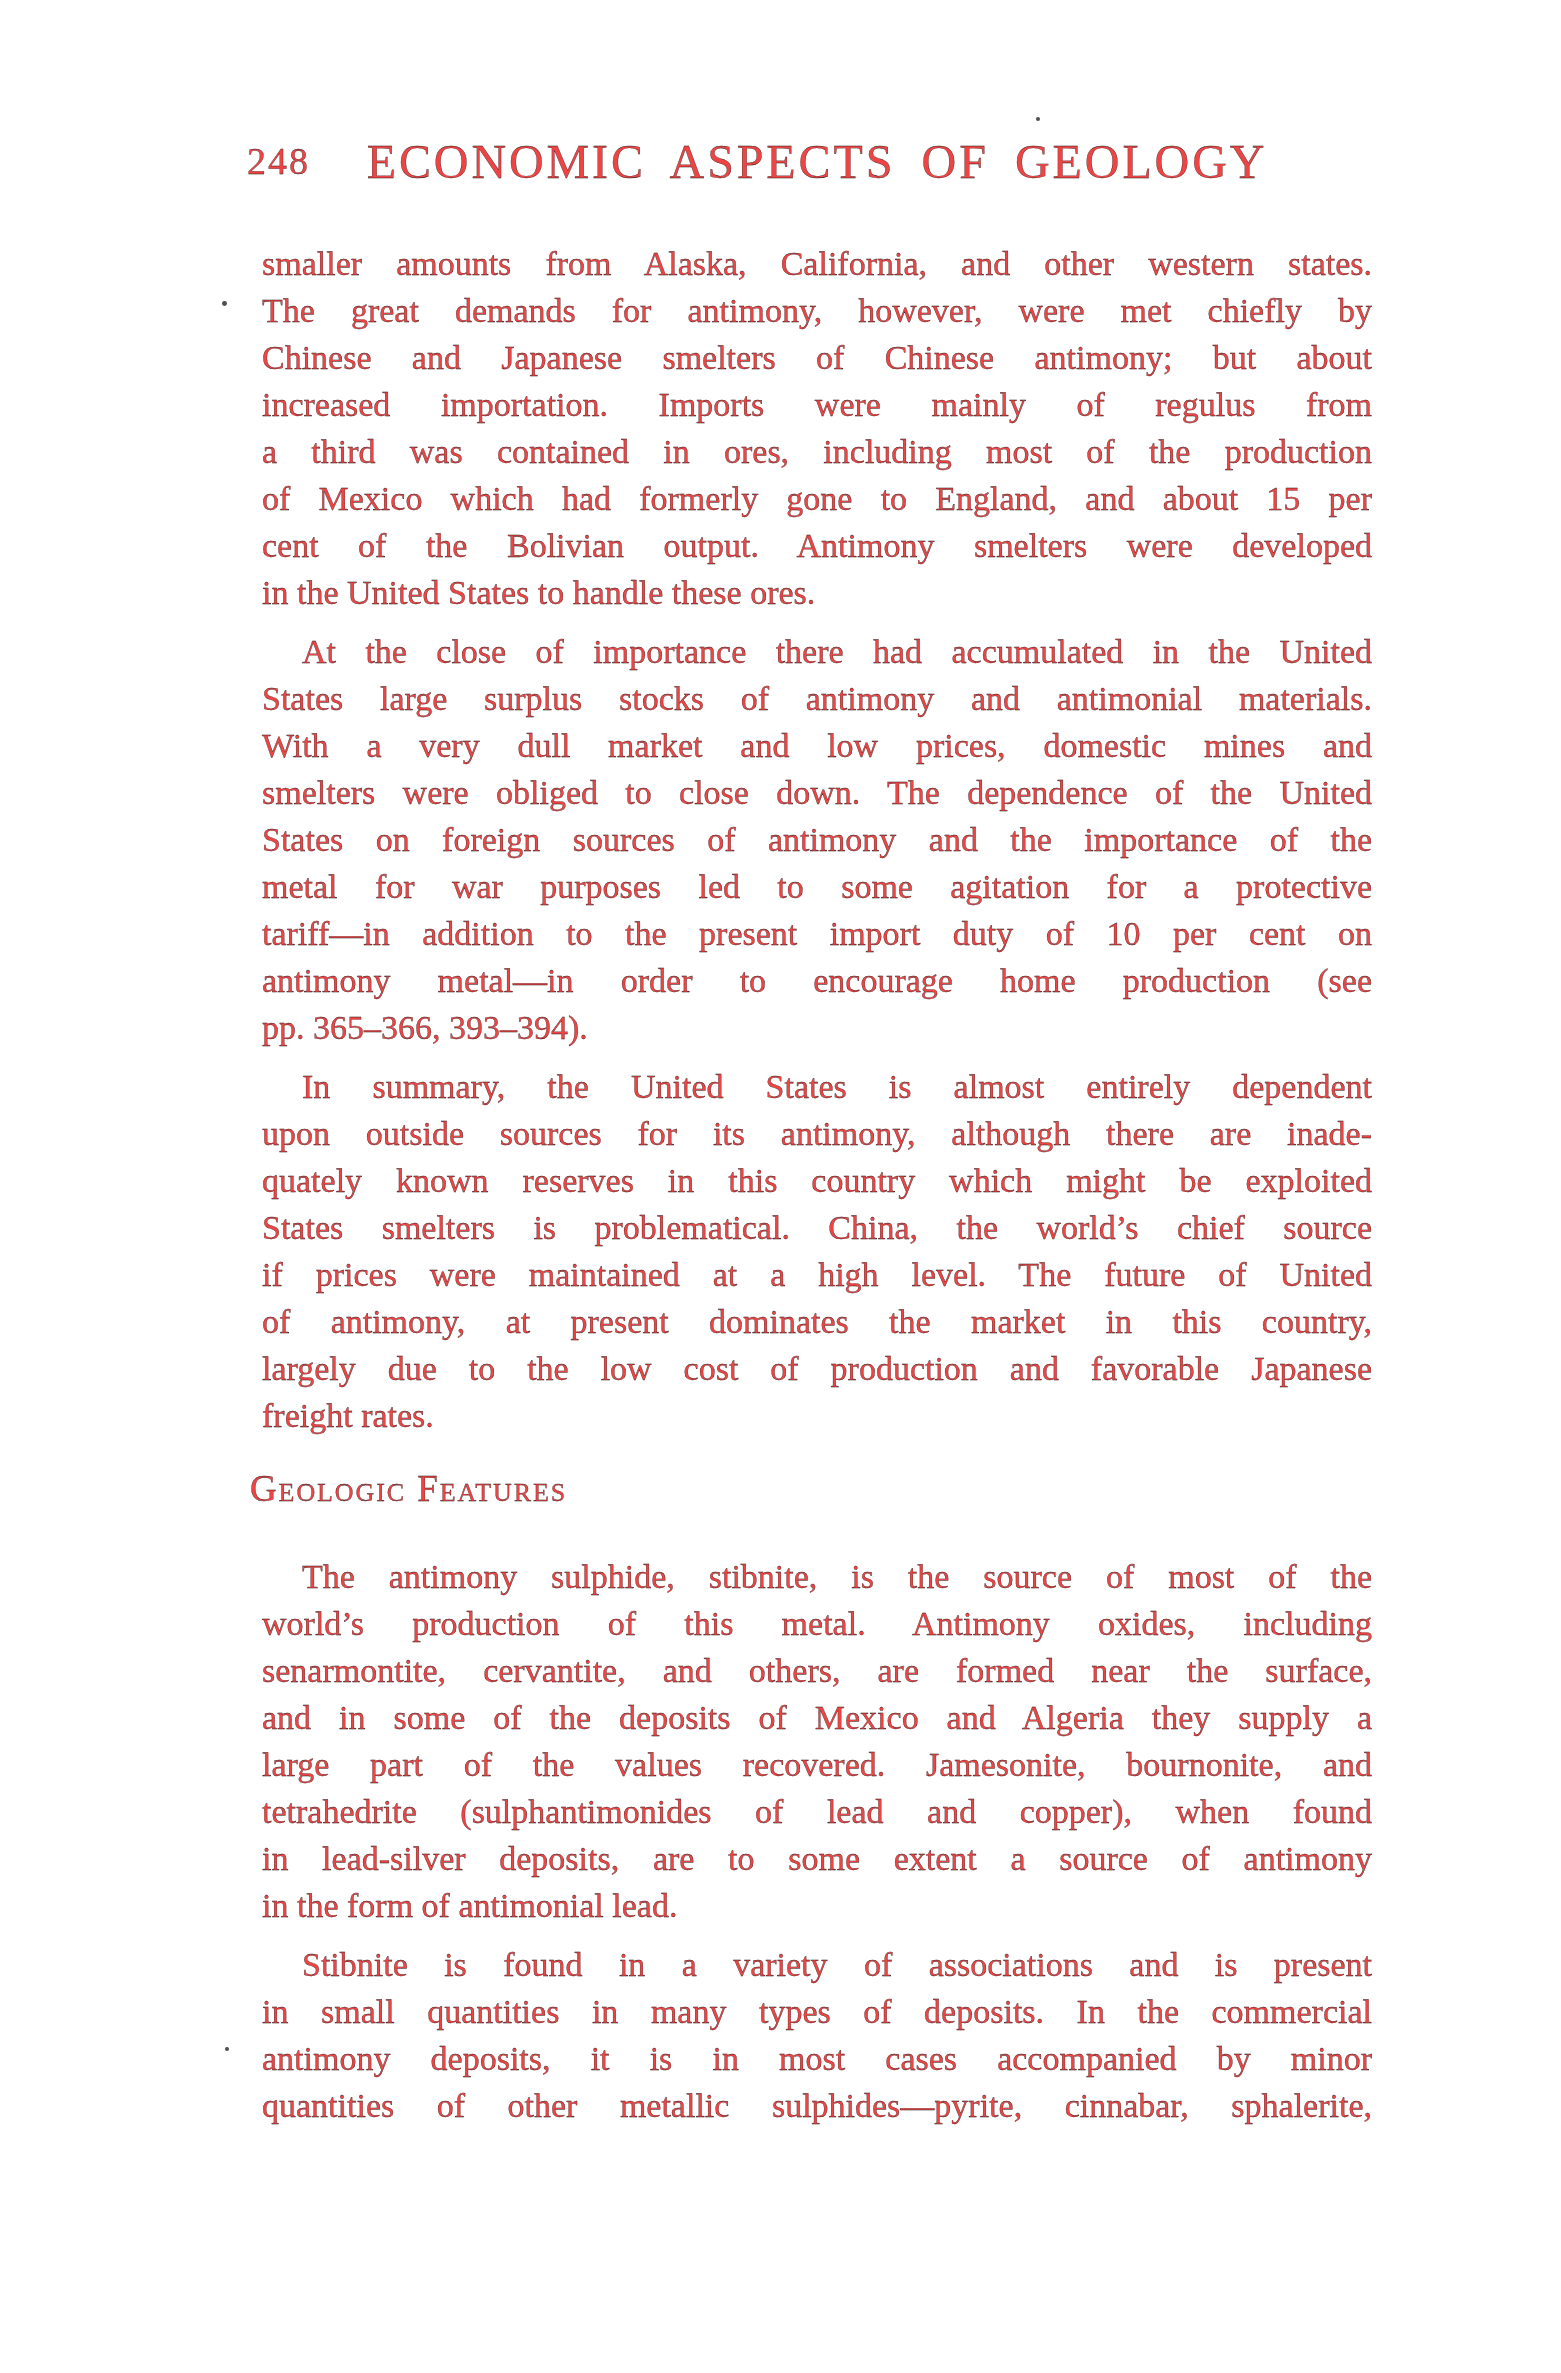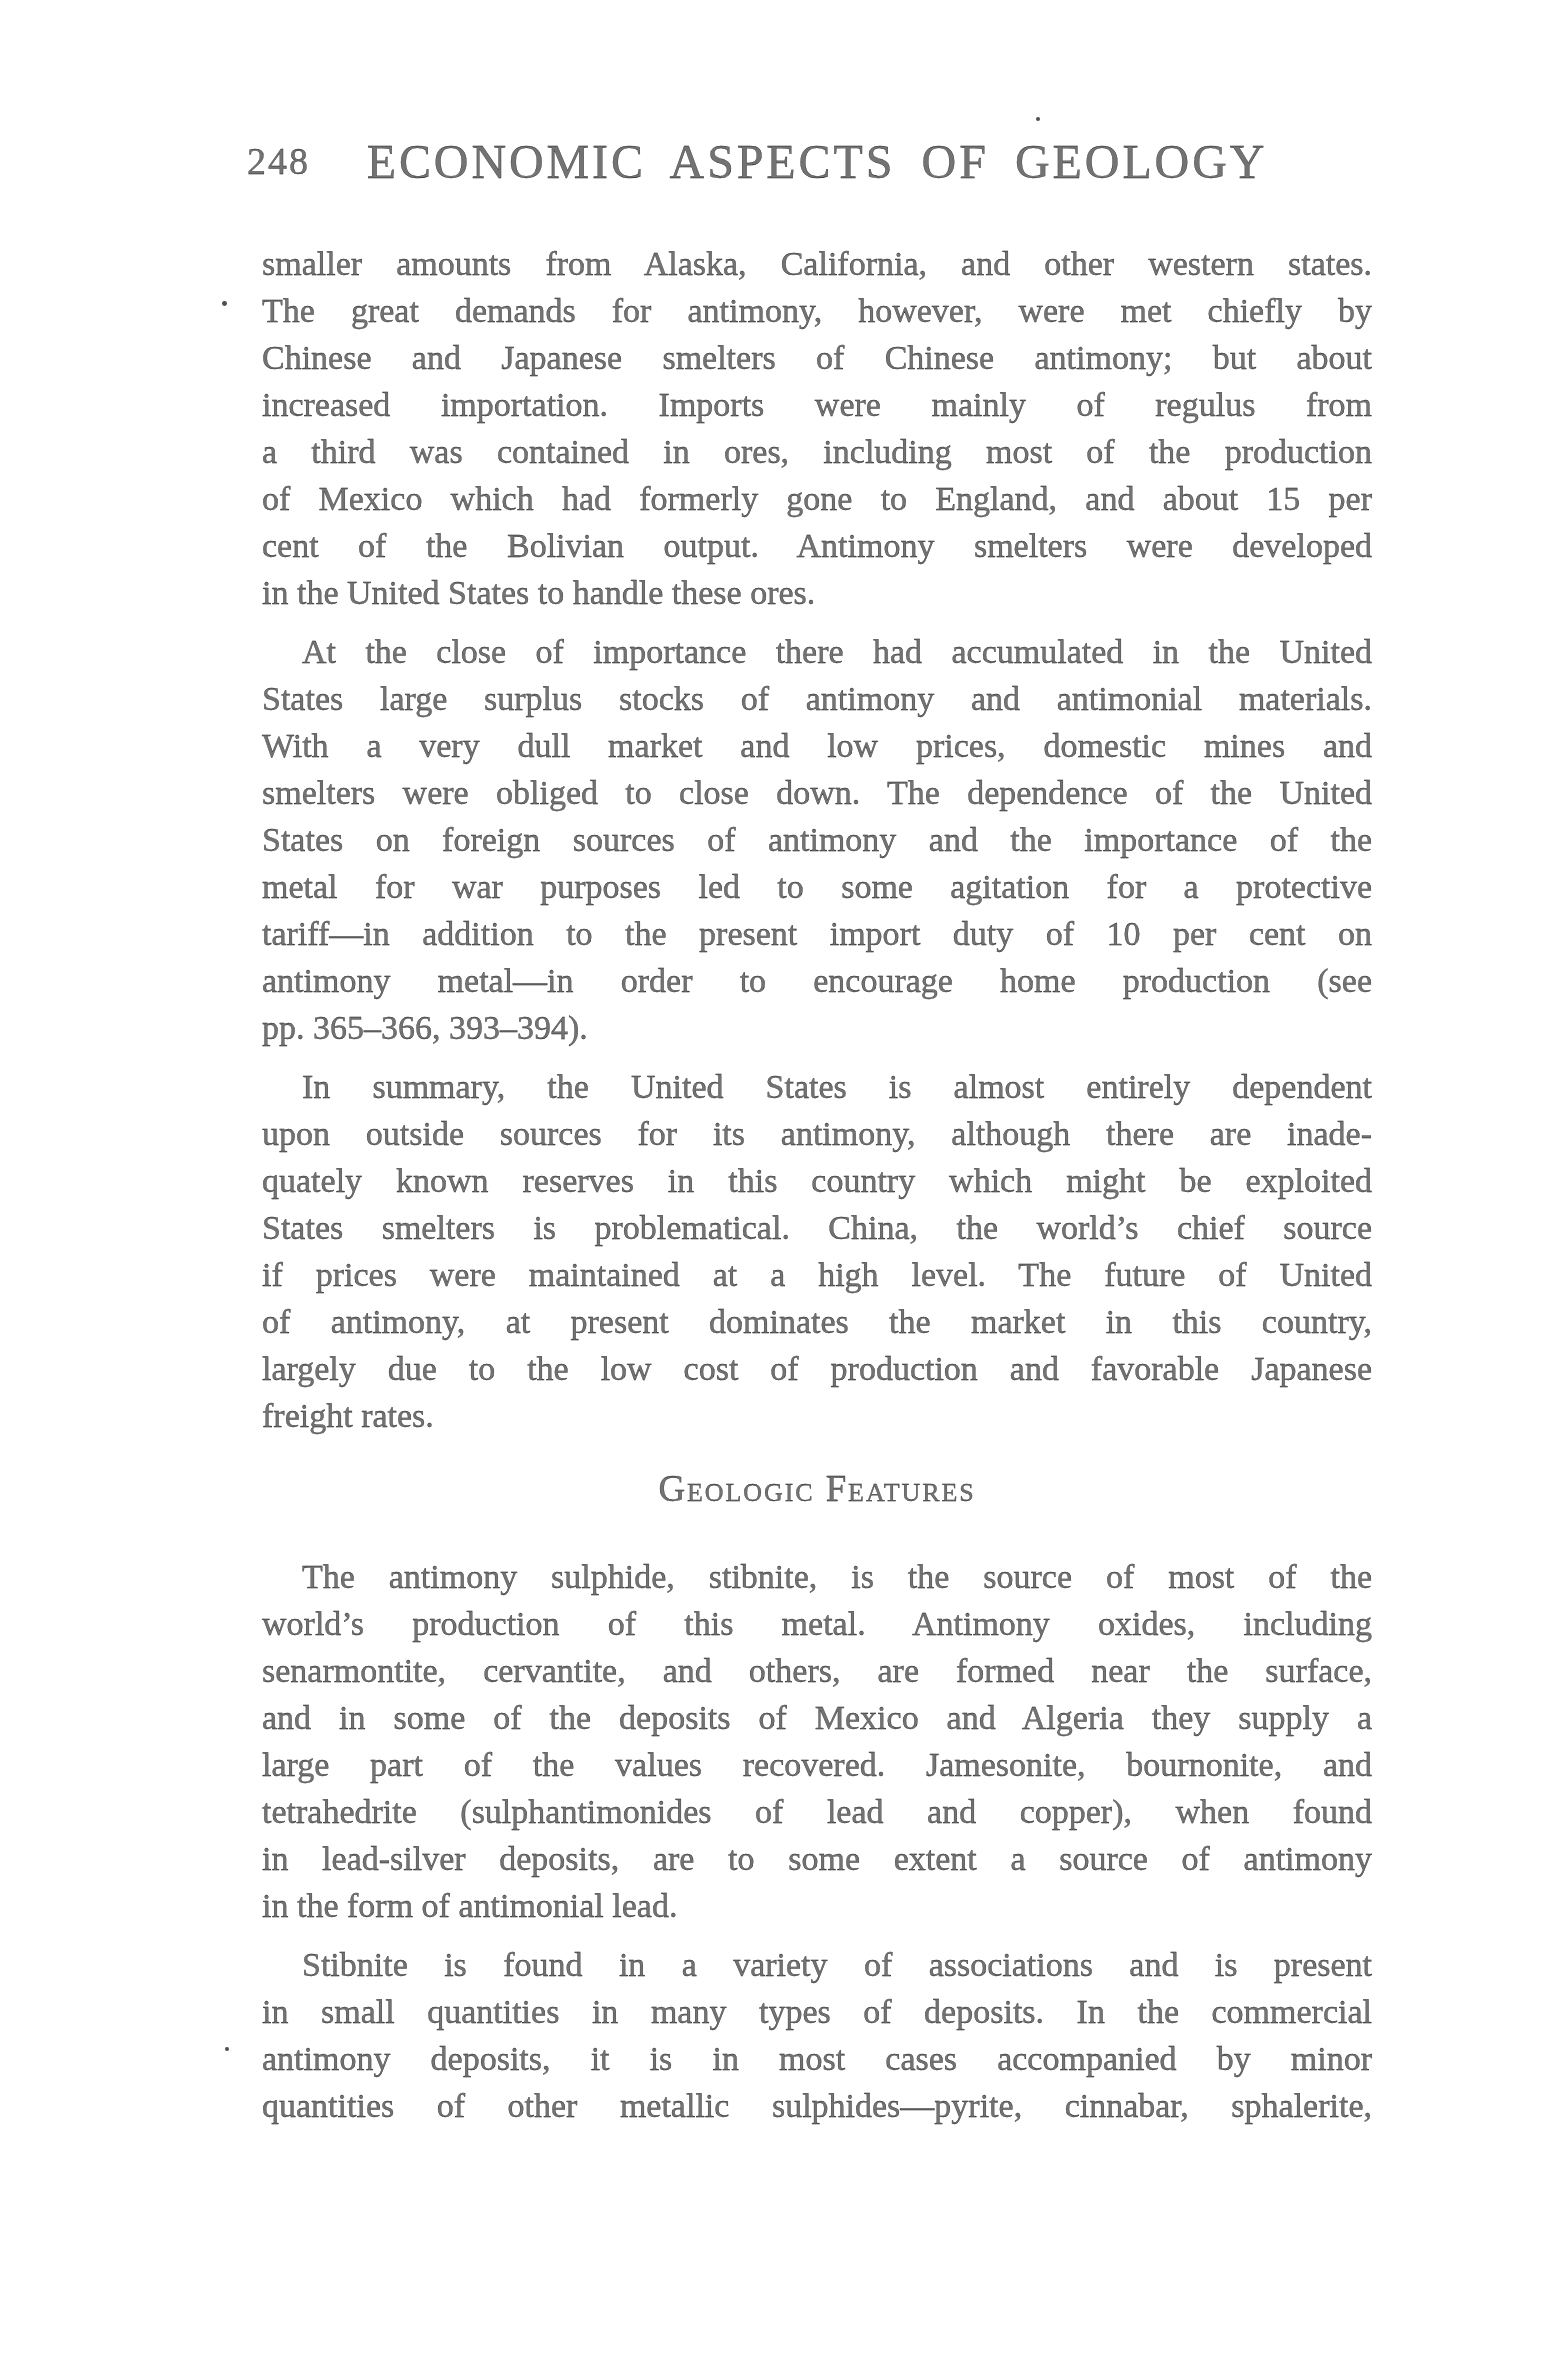--- a/index.html
+++ b/index.html
@@ -2,21 +2,21 @@
 <html style="font-size:15px"><head>
 <meta charset="utf-8">
 <style>
   html,body{margin:0;padding:0;background:#ffffff;}
   .page{
     position:relative;
     width:1562px;height:2374px;
     background:#ffffff;
     overflow:hidden;
     font-family:"Liberation Serif","DejaVu Serif",serif;
-    color:#737373;
+    color:#ef4444;
     -webkit-text-stroke:0.3px #151515;
   }
   .running-head{
     position:absolute;top:138px;left:250px;width:1134px;height:47px;
   }
   .pagenum{
     position:absolute;left:-2.9px;top:0;
     font-size:38px;line-height:47px;letter-spacing:1.9px;
   }
   .runtitle{
@@ -31,21 +31,21 @@
   }
   .para{margin:12px;}
   .line{
     text-align:justify;
     text-align-last:justify;
     white-space:nowrap;
   }
   .line.no-fill{text-align-last:left;}
   .line.indent{padding-left:40px;}
   .heading{
-    text-align:center;
+    text-align:left;
     font-variant:small-caps;
     font-size:37px;line-height:47px;
     letter-spacing:1.9px;
     margin-top:26px;margin-bottom:41px;
   }
   .speck{position:absolute;background:#4f4f4f;border-radius:50%;}
 </style>
 </head>
 <body>
 

